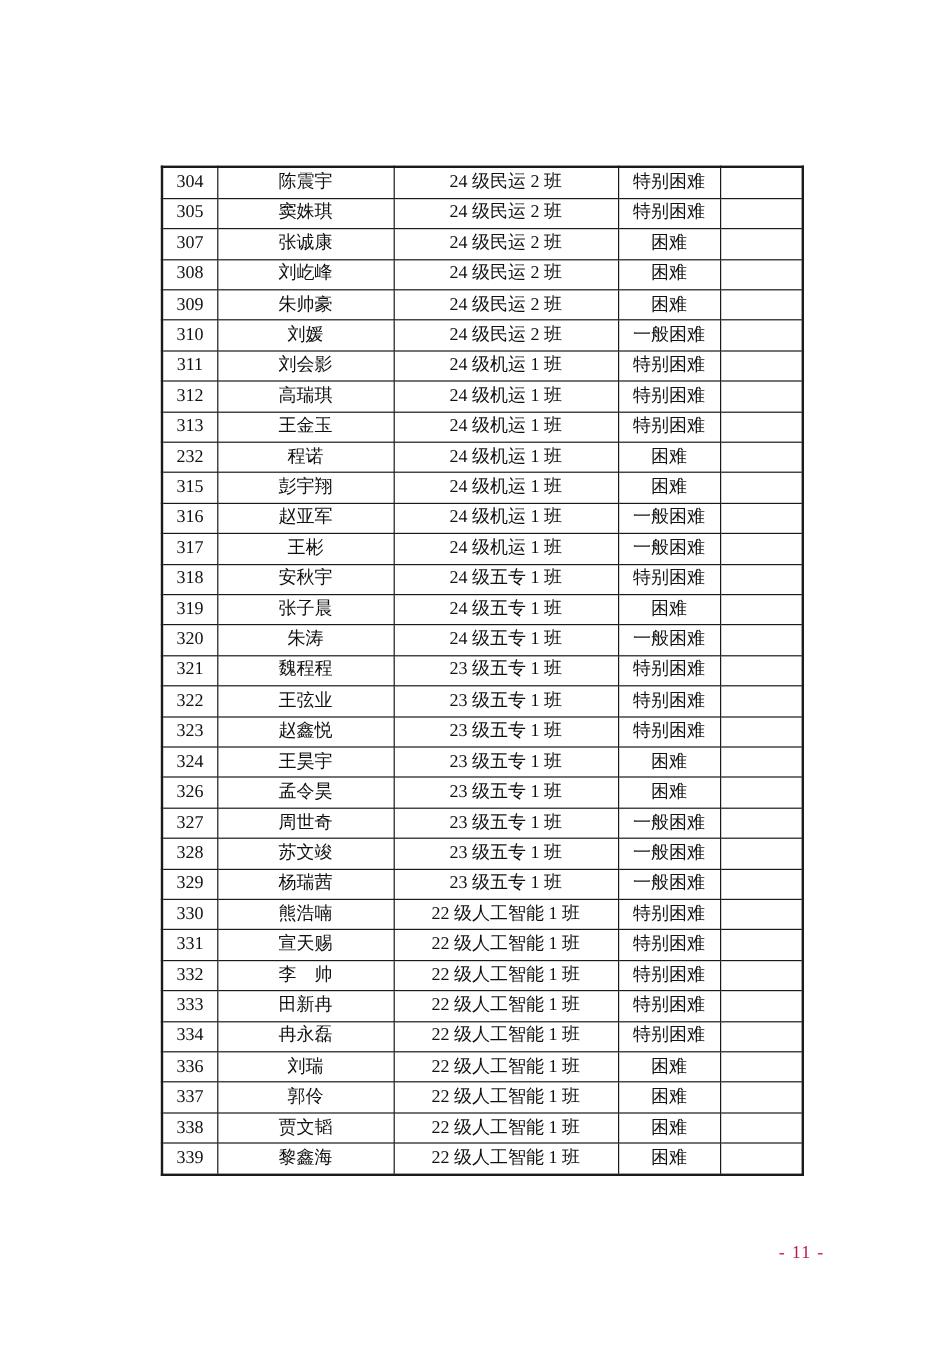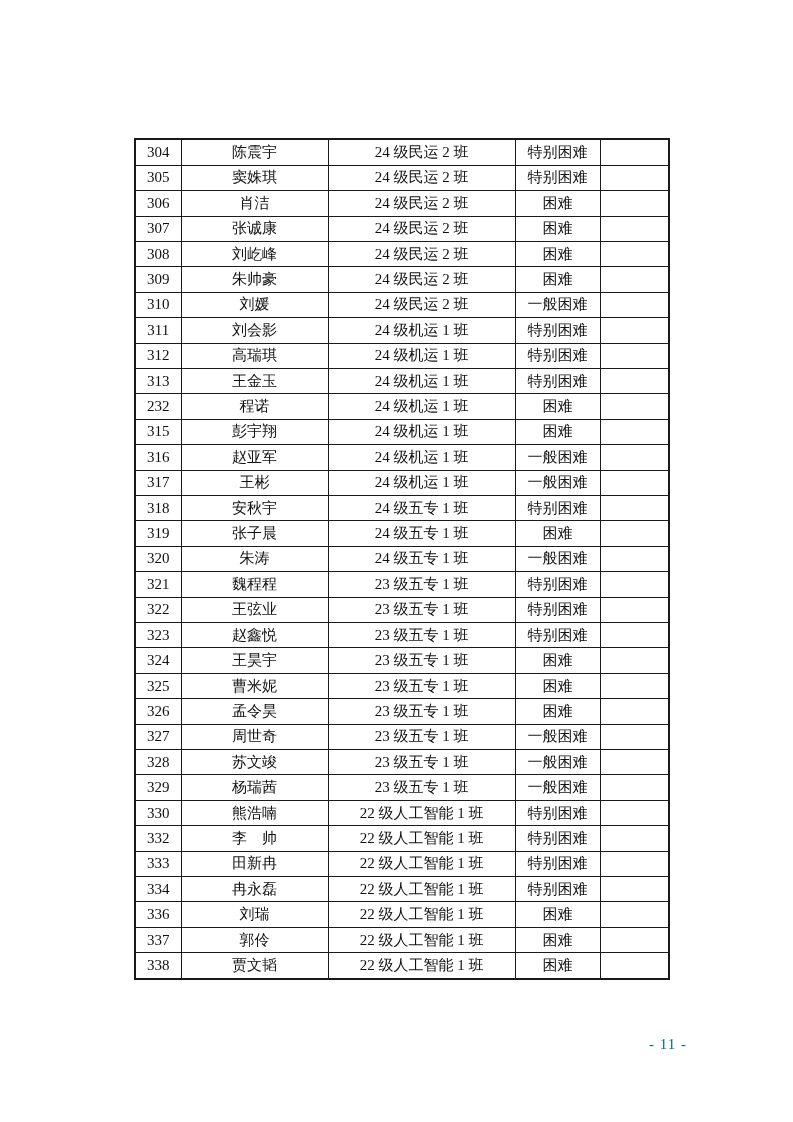--- a/index.html
+++ b/index.html
@@ -32,21 +32,21 @@
     white-space:nowrap;
     overflow:hidden;
   }
   .page-number{
     position:absolute;
     top:1036px;
     left:626px;
     width:84px;
     text-align:center;
     font-size:15px;
-    color:#0369a1;
+    color:#be185d;
     letter-spacing:1px;
   }
 </style>
 </head>
 <body>
 
 <div class="page">
 
   <table class="roster">
     <colgroup>
@@ -65,27 +65,20 @@
           <td></td>
         </tr>
         <tr>
           <td>305</td>
           <td>窦姝琪</td>
           <td>24 级民运 2 班</td>
           <td>特别困难</td>
           <td></td>
         </tr>
         <tr>
-          <td>306</td>
-          <td>肖洁</td>
-          <td>24 级民运 2 班</td>
-          <td>困难</td>
-          <td></td>
-        </tr>
-        <tr>
           <td>307</td>
           <td>张诚康</td>
           <td>24 级民运 2 班</td>
           <td>困难</td>
           <td></td>
         </tr>
         <tr>
           <td>308</td>
           <td>刘屹峰</td>
           <td>24 级民运 2 班</td>
@@ -198,27 +191,20 @@
           <td></td>
         </tr>
         <tr>
           <td>324</td>
           <td>王昊宇</td>
           <td>23 级五专 1 班</td>
           <td>困难</td>
           <td></td>
         </tr>
         <tr>
-          <td>325</td>
-          <td>曹米妮</td>
-          <td>23 级五专 1 班</td>
-          <td>困难</td>
-          <td></td>
-        </tr>
-        <tr>
           <td>326</td>
           <td>孟令昊</td>
           <td>23 级五专 1 班</td>
           <td>困难</td>
           <td></td>
         </tr>
         <tr>
           <td>327</td>
           <td>周世奇</td>
           <td>23 级五专 1 班　　</td>
@@ -240,20 +226,27 @@
           <td></td>
         </tr>
         <tr>
           <td>330</td>
           <td>熊浩喃</td>
           <td>22 级人工智能 1 班</td>
           <td>特别困难</td>
           <td></td>
         </tr>
         <tr>
+          <td>331</td>
+          <td>宣天赐</td>
+          <td>22 级人工智能 1 班</td>
+          <td>特别困难</td>
+          <td></td>
+        </tr>
+        <tr>
           <td>332</td>
           <td>李　帅</td>
           <td>22 级人工智能 1 班</td>
           <td>特别困难</td>
           <td></td>
         </tr>
         <tr>
           <td>333</td>
           <td>田新冉</td>
           <td>22 级人工智能 1 班</td>
@@ -281,18 +274,25 @@
           <td>困难</td>
           <td></td>
         </tr>
         <tr>
           <td>338</td>
           <td>贾文韬</td>
           <td>22 级人工智能 1 班</td>
           <td>困难</td>
           <td></td>
         </tr>
+        <tr>
+          <td>339</td>
+          <td>黎鑫海</td>
+          <td>22 级人工智能 1 班</td>
+          <td>困难</td>
+          <td></td>
+        </tr>
       </tbody>
   </table>
 
   <div class="page-number">- 11 -</div>
 
 </div>
 
 </body></html>

